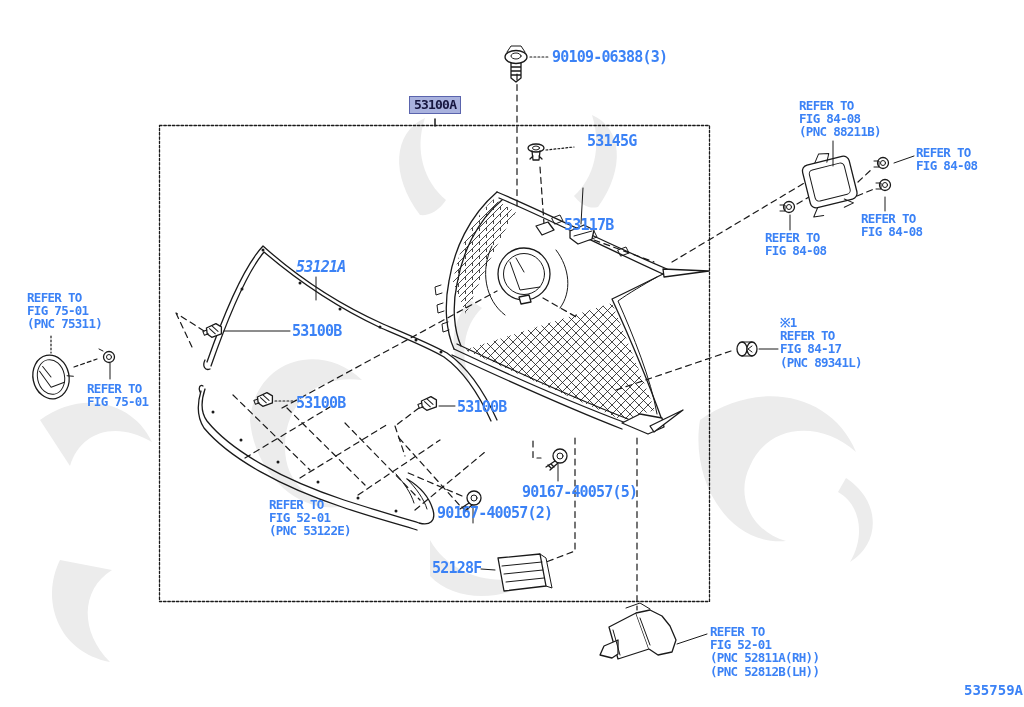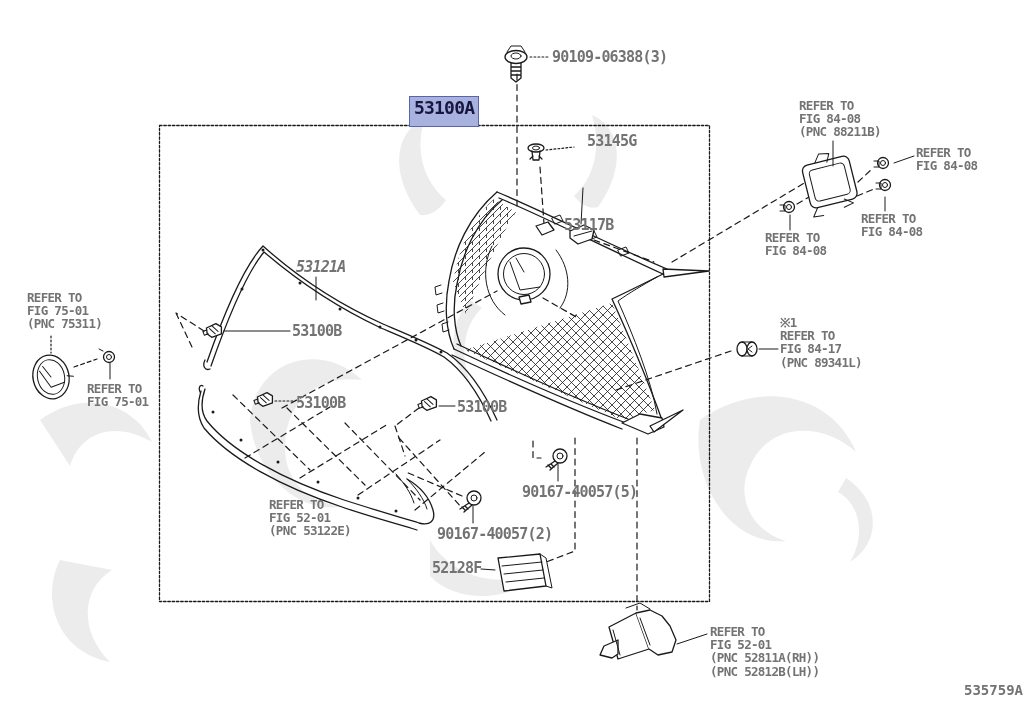--- a/index.html
+++ b/index.html
@@ -1,23 +1,23 @@
 <!DOCTYPE html>
 <html style="--line: #1a1a1a; --watermark: #ececec; --highlight_bg: #a9b2de; --highlight_border: #5a64ad; --highlight_text: #16163f;"><head>
 <meta charset="utf-8">
 <style>
   html,body{margin:0;padding:0;background:#fff;}
   #stage{position:relative;width:1024px;height:707px;background:#fff;overflow:hidden;
          font-family:"DejaVu Sans Mono","Liberation Mono",monospace;}
   #art{position:absolute;left:0;top:0;z-index:1;}
-  .lbl{position:absolute;z-index:2;font-weight:bold;color:#737373;white-space:nowrap;}
+  .lbl{position:absolute;z-index:2;font-weight:bold;color:#3b82f6;white-space:nowrap;}
   .pn{font-size:15px;letter-spacing:-0.8px;}
   .ref{font-size:12.5px;line-height:13.2px;letter-spacing:-0.7px;}
   .hl{background:var(--highlight_bg);border:1.5px solid var(--highlight_border);
-      color:var(--highlight_text);padding:0 4px 8px 4px;font-size:18px;letter-spacing:-0.8px;}
+      color:var(--highlight_text);padding:0 4px 1px 4px;font-size:13px;letter-spacing:-0.8px;}
   .foot{font-size:13px;font-family:"DejaVu Sans","Liberation Sans",sans-serif;font-weight:bold;}
   .code{font-size:14px;}
   .ln{stroke:var(--line);fill:none;stroke-width:1.3;stroke-linecap:round;stroke-linejoin:round;}
   .lnf{stroke:var(--line);fill:#fff;stroke-width:1.3;stroke-linejoin:round;}
   .fl{fill:var(--line);stroke:none;}
   .thin{stroke-width:1;}
   .dash{stroke-dasharray:6,4.5;stroke-width:1.2;}
   .dot{stroke-dasharray:1.8,2.2;stroke-width:1.2;}
   .wm{fill:var(--watermark);stroke:none;}
 </style>
@@ -253,21 +253,21 @@
 
   <div class="lbl hl" style="left:409px;top:96px;">53100A</div>
 
   <div class="lbl pn" style="left:577px;top:132px;margin-left:10px;">53145G</div>
   <div class="lbl pn" style="left:564px;top:168px;margin-top:48px;">53117B</div>
   <div class="lbl pn" style="left:296px;top:258px;font-style:italic;">53121A</div>
   <div class="lbl pn" style="left:292px;top:322px;">53100B</div>
   <div class="lbl pn" style="left:296px;top:394px;">53100B</div>
   <div class="lbl pn" style="left:457px;top:398px;">53100B</div>
   <div class="lbl pn" style="left:522px;top:483px;">90167-40057(5)</div>
-  <div class="lbl pn" style="left:437px;top:525px;text-align:center;">90167-40057(2)</div>
+  <div class="lbl pn" style="left:437px;top:504px;text-align:center;">90167-40057(2)</div>
   <div class="lbl pn" style="left:432px;top:559px;">52128F</div>
 
   <div class="lbl ref" style="left:799px;top:99px;">
     <div>REFER TO</div>
     <div>FIG 84-08</div>
     <div>(PNC 88211B)</div>
   </div>
   <div class="lbl ref" style="left:916px;top:146px;">
     <div>REFER TO</div>
     <div>FIG 84-08</div>

